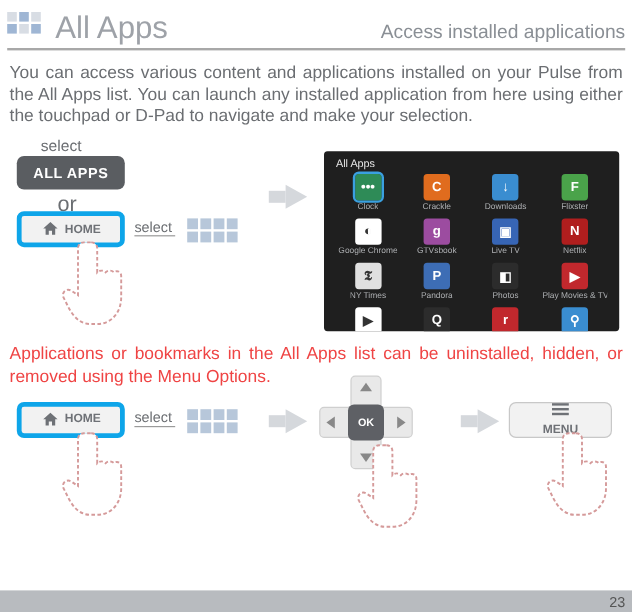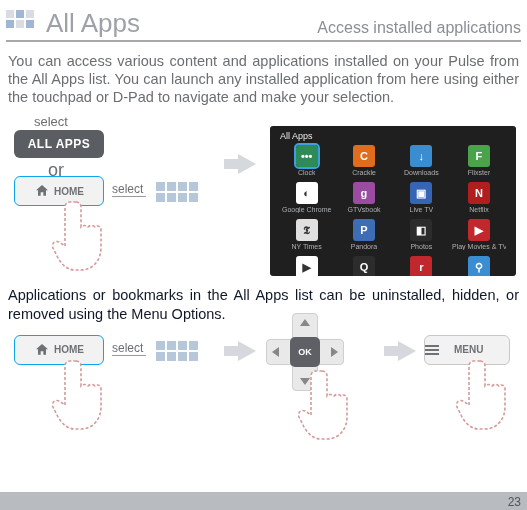--- a/index.html
+++ b/index.html
@@ -66,21 +66,21 @@
     color: #fff; font-size: 12px; font-weight: bold; letter-spacing: 0.5px;
   }
   .or-label {
     position: absolute; left: 40px; top: 46px;
     font-size: 18px; color: #6b6e72;
   }
   .home-btn {
     position: absolute; left: 6px; top: 62px;
     width: 90px; height: 30px;
     background: #f2f2f2;
-    border: 1px solid #0ea5e9;
+    border: 4px solid #0ea5e9;
     border-radius: 6px;
     display: flex; align-items: center; justify-content: center;
     gap: 4px;
   }
   .home-btn svg { width: 16px; height: 16px; }
   .home-btn-text { font-size: 10px; color: #6e7176; font-weight: bold; }
   .hand {
     position: absolute;
     width: 60px; height: 80px;
   }
@@ -133,21 +133,21 @@
     width: 22px; height: 22px;
     border-radius: 3px;
     display: flex; align-items: center; justify-content: center;
     font-size: 11px; color: #fff; font-weight: bold;
   }
   .tv-app.selected .icon { outline: 2px solid #3aa0e0; }
   .tv-app .lbl { color: #aeb0b3; font-size: 7px; margin-top: 2px; text-align: center; white-space: nowrap; overflow: hidden; max-width: 54px; }
   .body-text2 {
     margin: 0px 8px 6px 8px;
     font-size: 14.5px;
-    color: #0f172a;
+    color: #ef4444;
     text-align: justify;
     line-height: 1.25;
   }
   .section2 {
     position: relative;
     height: 98px;
     margin: 0 8px;
   }
   .dpad {
     position: absolute;
@@ -169,21 +169,21 @@
   }
   .tri.up { left: 34px; top: 6px; border-left: 5px solid transparent; border-right: 5px solid transparent; border-bottom: 7px solid #888; }
   .tri.down { left: 34px; bottom: 6px; border-left: 5px solid transparent; border-right: 5px solid transparent; border-top: 7px solid #888; }
   .tri.left { left: 6px; top: 34px; border-top: 5px solid transparent; border-bottom: 5px solid transparent; border-right: 7px solid #888; }
   .tri.right { right: 6px; top: 34px; border-top: 5px solid transparent; border-bottom: 5px solid transparent; border-left: 7px solid #888; }
   .menu-btn {
     position: absolute;
     width: 86px; height: 30px;
     background: #f2f2f2; border: 1px solid #c8c8c8;
     border-radius: 6px;
-    display: flex; align-items: center; justify-content: flex-start; gap: 15px;
+    display: flex; align-items: center; justify-content: space-between; gap: 5px; flex-direction: column;
   }
   .menu-lines { width: 14px; display: flex; flex-direction: column; gap: 2px; }
   .menu-lines div { height: 2px; background: #6e7176; }
   .menu-text { font-size: 10px; color: #6e7176; font-weight: bold; }
   .footer-bar {
     position: absolute;
     left: 0; right: 0; bottom: 0;
     height: 18px;
     background: #b8bbbf;
   }

